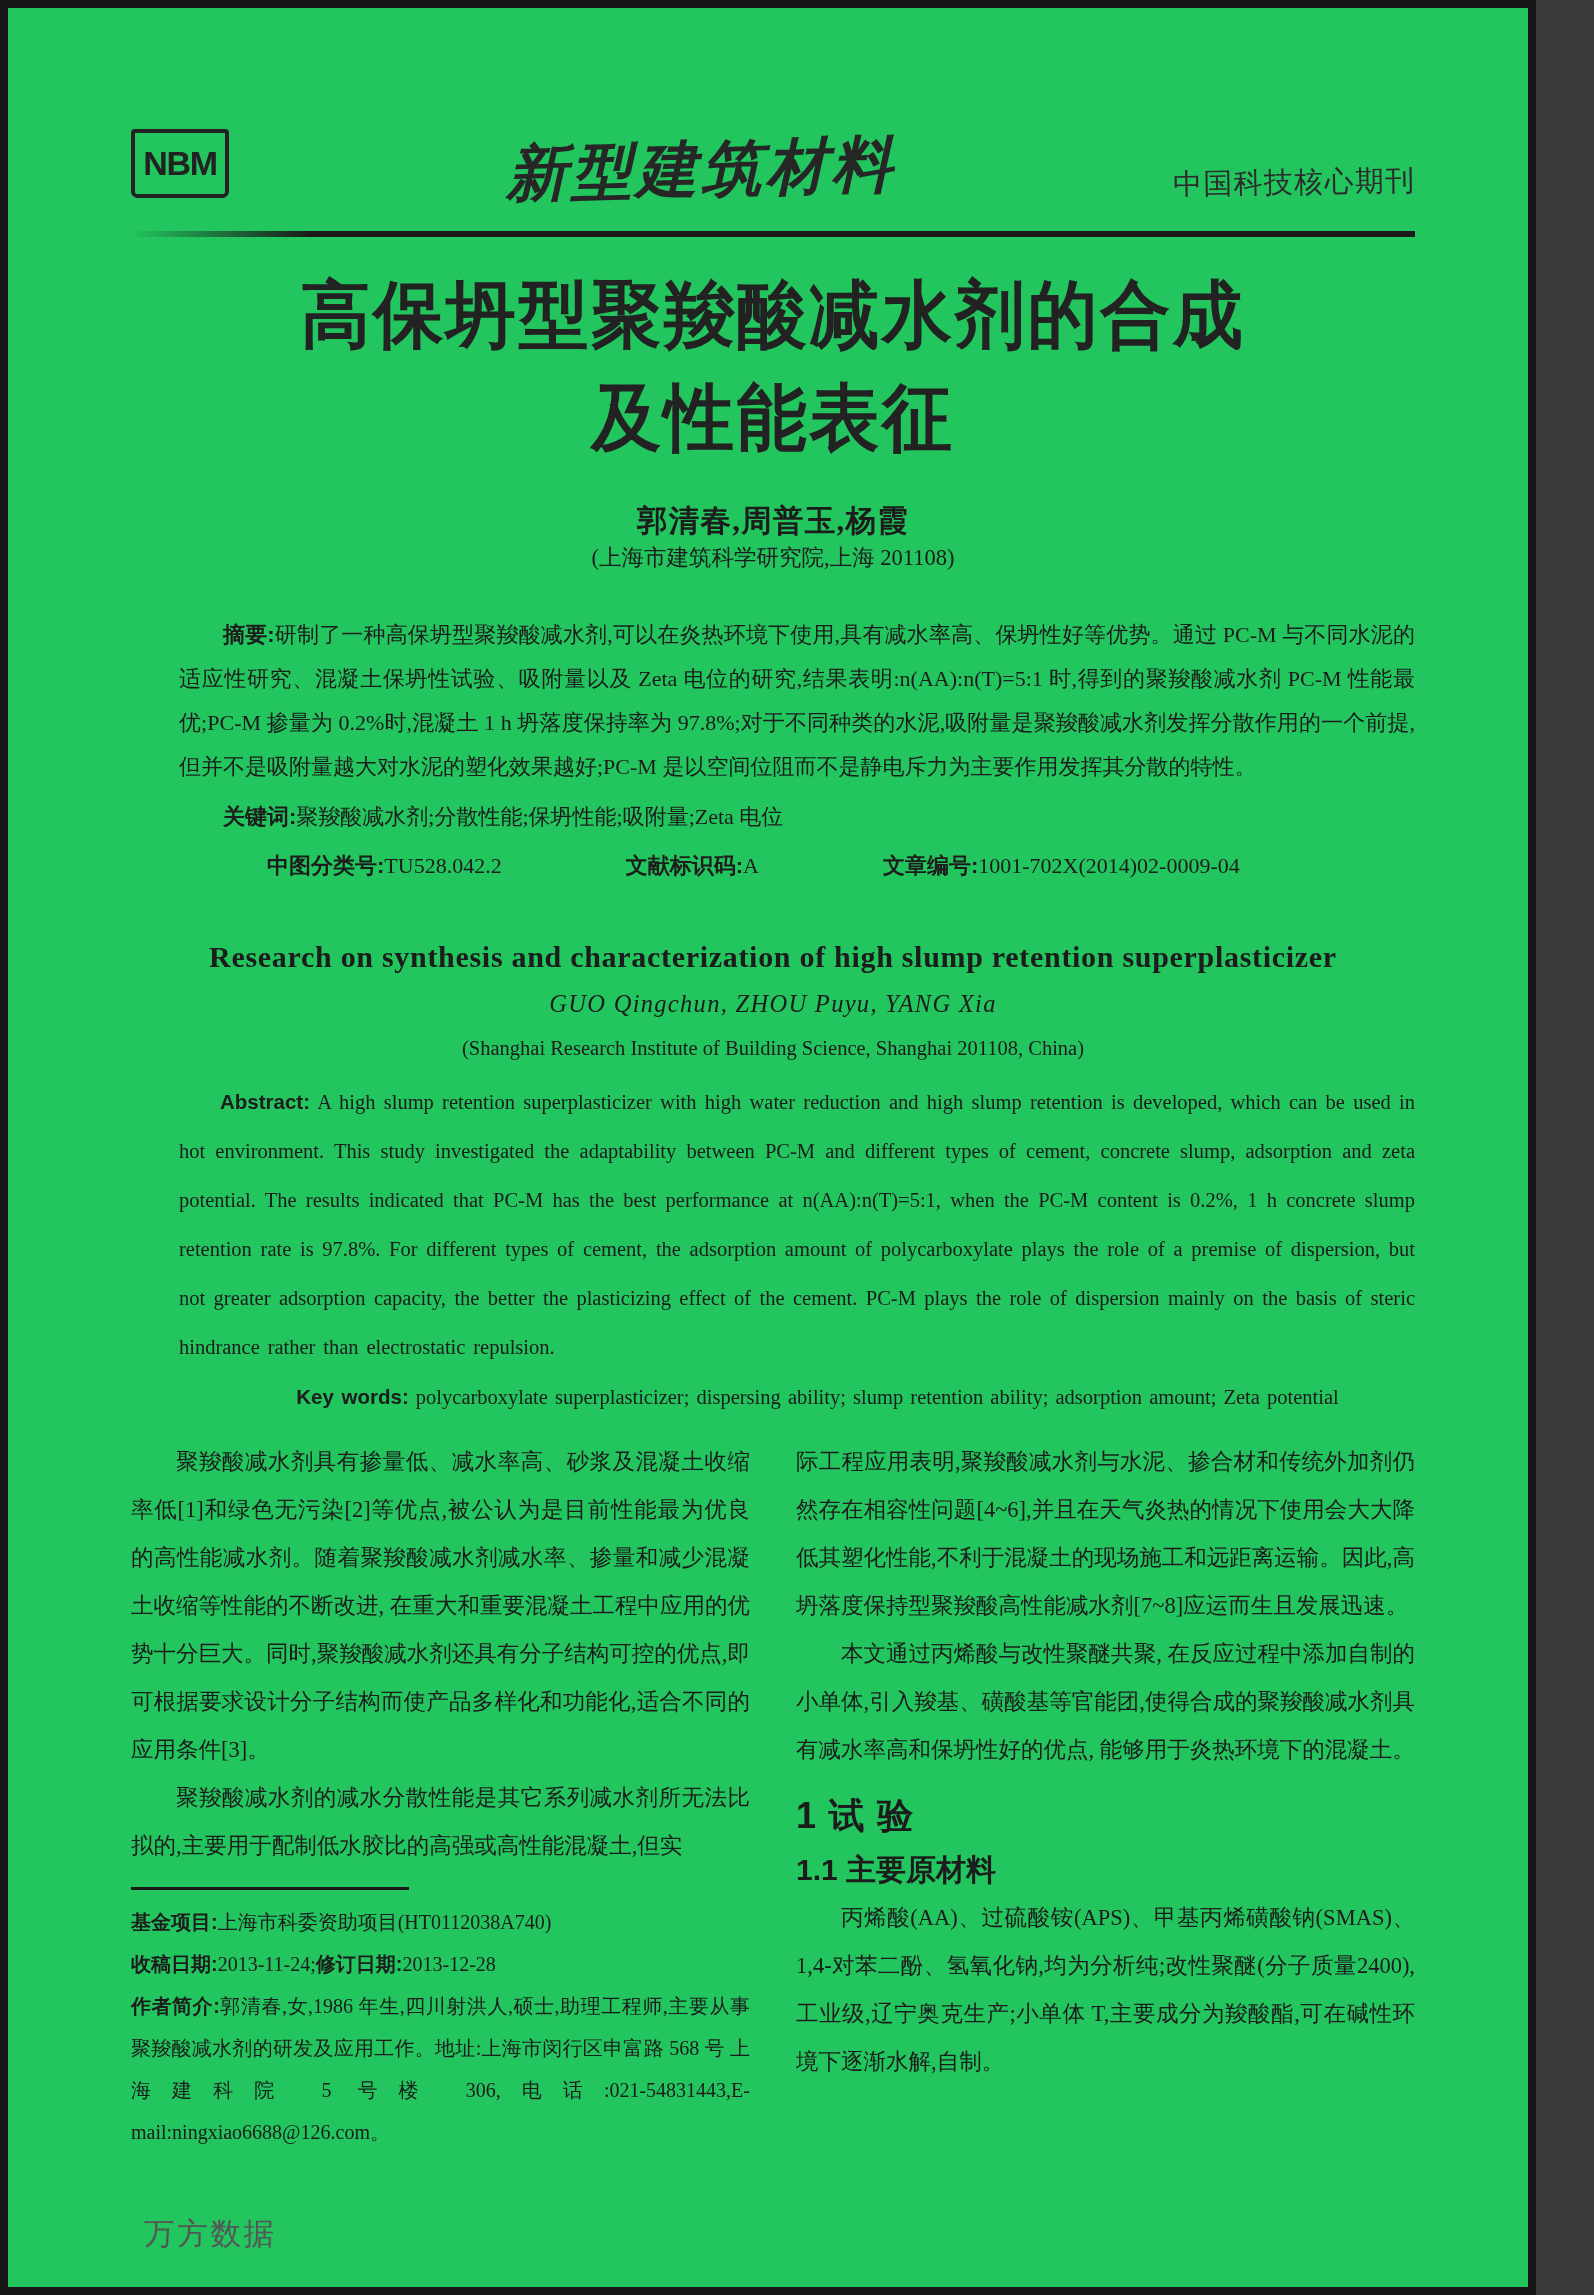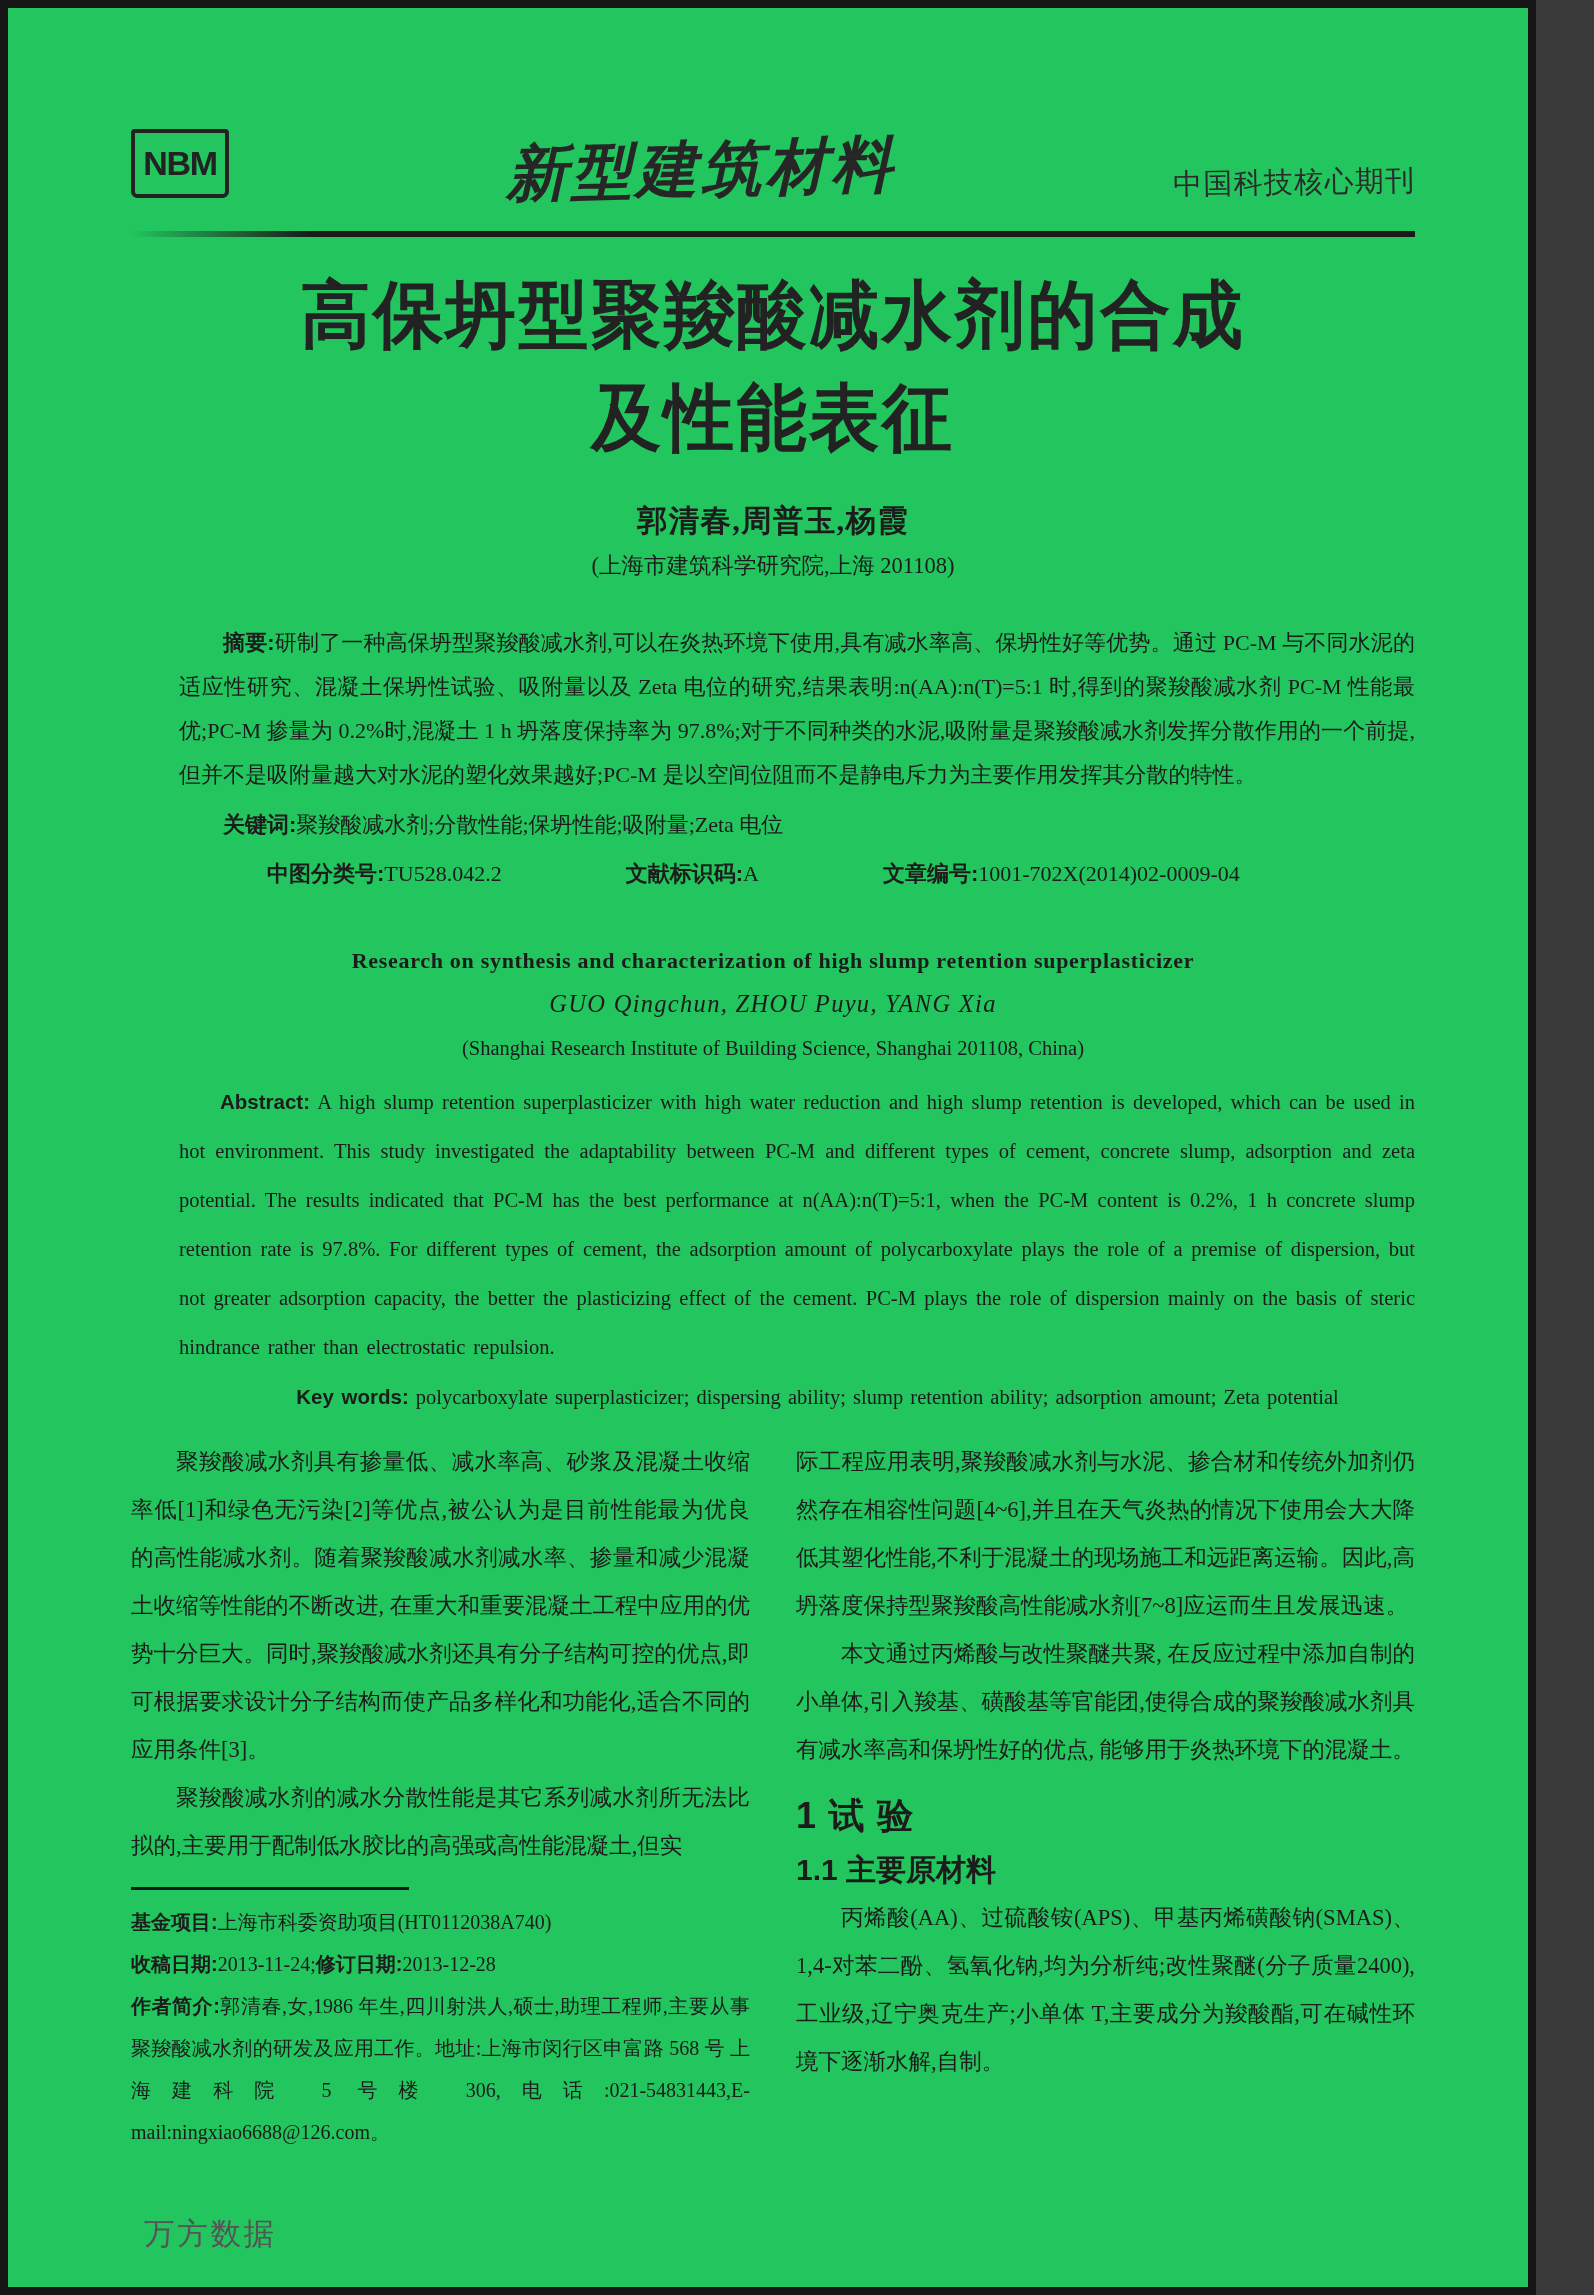--- a/index.html
+++ b/index.html
@@ -47,33 +47,33 @@
   
   .title{
     margin:30.5px 0 0 0;
     text-align:center;
     font-family:"Liberation Sans","DejaVu Sans",sans-serif;
     font-weight:bold;font-size:70px;line-height:98px;
     letter-spacing:2.7px;color:#222;
     transform:scaleY(1.05);
   }
   .authors-cn{margin-top:37px;text-align:center;font-weight:bold;font-size:30.5px;letter-spacing:1.3px;}
-  .affil-cn{margin-top:8px;text-align:center;font-size:22.5px;}
+  .affil-cn{text-align:center;font-size:22.5px;}
 
   
   .cn-abstract{margin:40px 0 0 48px;}
   .cn-abstract p{margin:0;font-size:22px;line-height:44px;text-align:justify;text-indent:2em;}
   .lbl{font-family:"Liberation Sans","DejaVu Sans",sans-serif;font-weight:bold;}
   .keywords-cn{margin:6.6px 0 0 48px;font-size:22px;line-height:44px;text-indent:2em;}
   .classification{margin:5.3px 0 0 48px;font-size:22px;line-height:44px;text-indent:2em;display:block;}
   .classification .item{display:inline-block;margin-right:80px;}
   .classification .item:last-child{margin-right:0;}
 
   
-  .en-title{margin-top:52px;text-align:center;font-weight:bold;font-size:22px;letter-spacing:0.7px;
+  .en-title{margin-top:52px;text-align:center;font-weight:bold;font-size:30px;letter-spacing:0.7px;
     font-family:"Liberation Serif","DejaVu Serif",serif;}
   .en-authors{margin-top:16px;text-align:center;font-style:italic;font-size:24.5px;letter-spacing:1.3px;}
   .en-affil{margin-top:18.6px;text-align:center;font-size:20.5px;}
   .en-abstract{margin:17px 0 0 48px;}
   .en-abstract p{margin:0;font-size:20.5px;line-height:49px;text-align:justify;text-indent:2em;word-spacing:2.7px;}
   .en-keywords{margin:4px 0 0 48px;font-size:20.5px;line-height:42px;text-indent:2em;word-spacing:2px;text-align:center;}
 
   
   .columns{display:flex;gap:46px;margin-top:20px;}
   .col{flex:1;min-width:0;}

